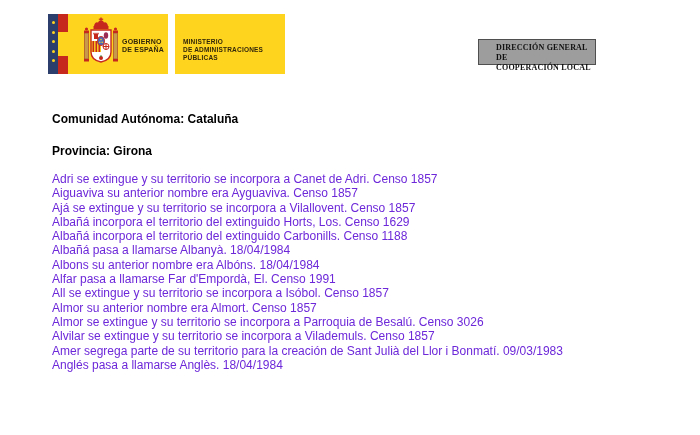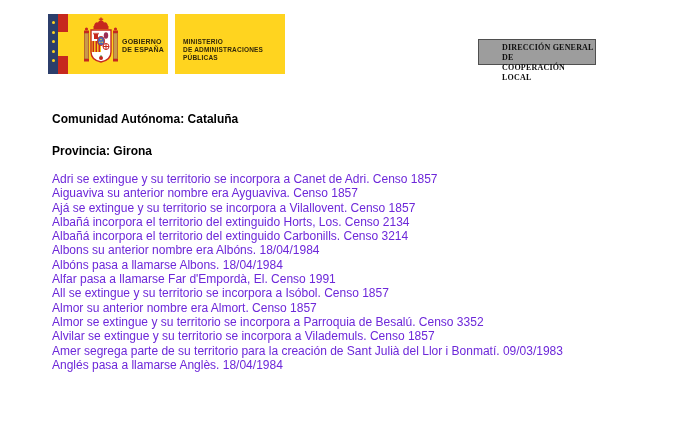--- a/index.html
+++ b/index.html
@@ -48,21 +48,21 @@
     font-size:6.5px; font-weight:bold; line-height:8px;
     letter-spacing:0.2px; color:var(--logotext, #33280A);
   }
 
   
   .dept-box {
     position:absolute; left:478px; top:39px; width:118px; height:26px;
     background:var(--deptbg, #9D9D9D);
     border:1px solid var(--deptborder, #4F4F4F);
     box-sizing:border-box;
-    padding:3px 0 0 23px;
+    padding:3px 0 0 17px;
     font-family:"Liberation Serif", serif;
     font-weight:bold; font-size:8px; line-height:10px;
     color:#111; letter-spacing:0.2px;
   }
 
   
   .doc-h {
     position:absolute; left:52px;
     font-size:12px; font-weight:bold; line-height:14px; color:#000;
     white-space:nowrap;
@@ -160,24 +160,24 @@
   <div>COOPERACIÓN LOCAL</div>
 </div>
 
 <div class="doc-h community">Comunidad Autónoma: Cataluña</div>
 <div class="doc-h province">Provincia: Girona</div>
 
 <div class="entries">
     <div class="entry-line">Adri se extingue y su territorio se incorpora a Canet de Adri. Censo 1857</div>
     <div class="entry-line">Aiguaviva su anterior nombre era Ayguaviva. Censo 1857</div>
     <div class="entry-line">Ajá se extingue y su territorio se incorpora a Vilallovent. Censo 1857</div>
-    <div class="entry-line">Albañá incorpora el territorio del extinguido Horts, Los. Censo 2134</div>
-    <div class="entry-line">Albañá incorpora el territorio del extinguido Carbonills. Censo 3214</div>
+    <div class="entry-line">Albañá incorpora el territorio del extinguido Horts, Los. Censo 1629</div>
+    <div class="entry-line">Albañá incorpora el territorio del extinguido Carbonills. Censo 1188</div>
+    <div class="entry-line">Albañá pasa a llamarse Albanyà. 18/04/1984</div>
     <div class="entry-line">Albons su anterior nombre era Albóns. 18/04/1984</div>
-    <div class="entry-line">Albóns pasa a llamarse Albons. 18/04/1984</div>
     <div class="entry-line">Alfar pasa a llamarse Far d'Empordà, El. Censo 1991</div>
     <div class="entry-line">All se extingue y su territorio se incorpora a Isóbol. Censo 1857</div>
     <div class="entry-line">Almor su anterior nombre era Almort. Censo 1857</div>
-    <div class="entry-line">Almor se extingue y su territorio se incorpora a Parroquia de Besalú. Censo 3352</div>
+    <div class="entry-line">Almor se extingue y su territorio se incorpora a Parroquia de Besalú. Censo 3026</div>
     <div class="entry-line">Alvilar se extingue y su territorio se incorpora a Vilademuls. Censo 1857</div>
     <div class="entry-line">Amer segrega parte de su territorio para la creación de Sant Julià del Llor i Bonmatí. 09/03/1983</div>
     <div class="entry-line">Anglés pasa a llamarse Anglès. 18/04/1984</div>
   </div>
 
 </body></html>

